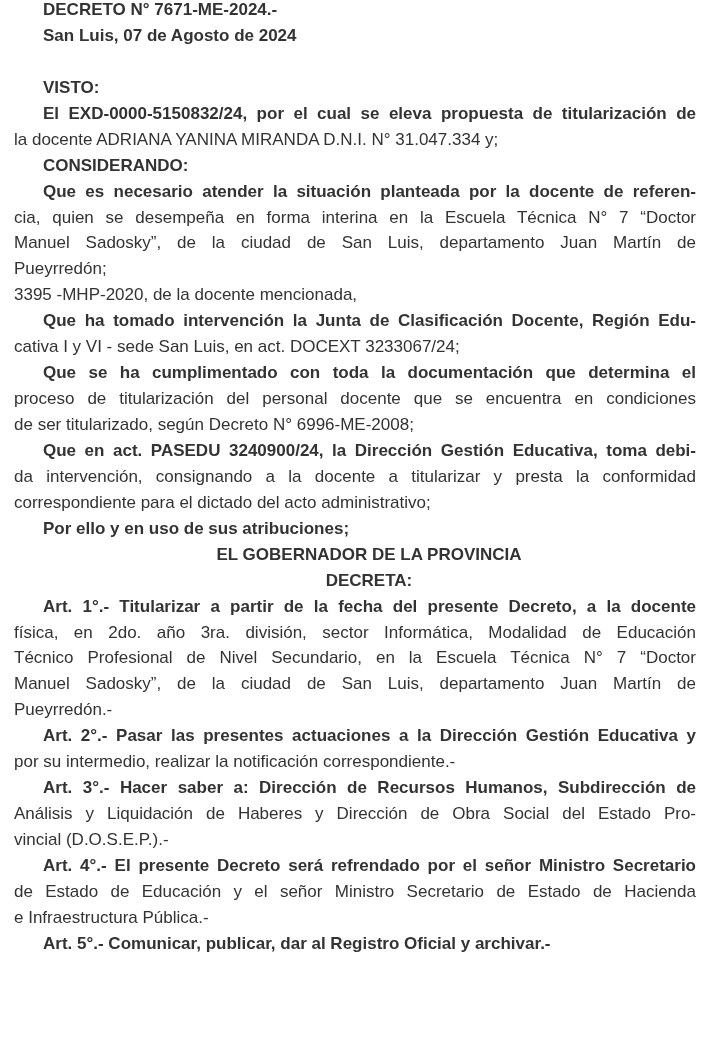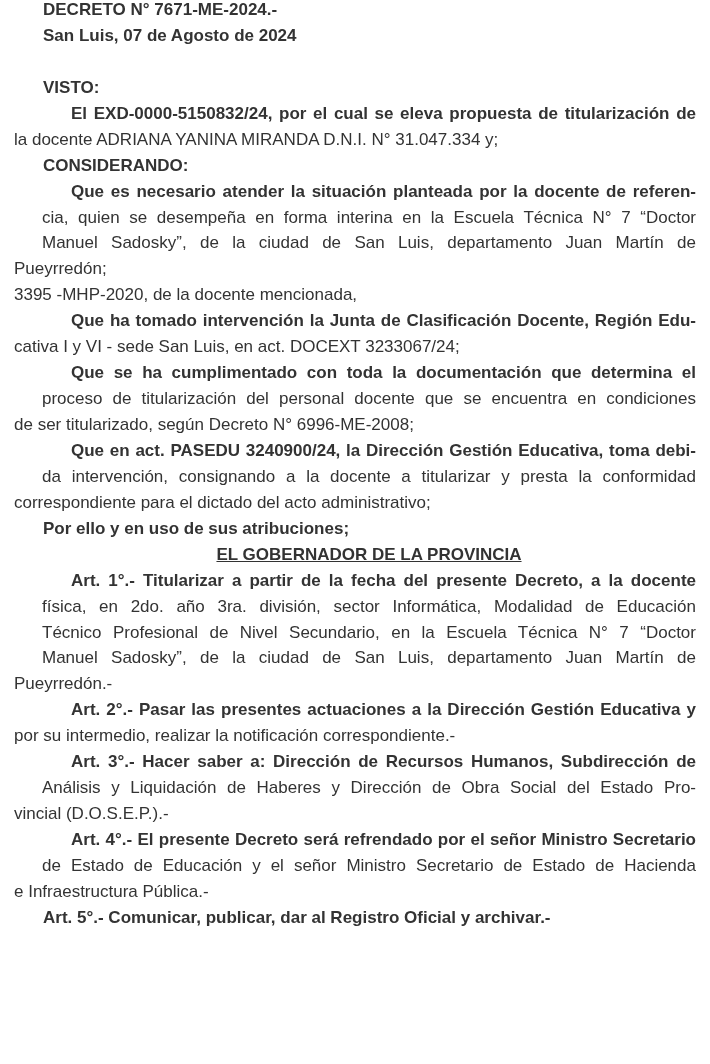--- a/index.html
+++ b/index.html
@@ -21,24 +21,24 @@
   }
   .para { margin: 0; }
   .line {
     height: 25.95px;
     line-height: 25.95px;
     text-align: justify;
     text-align-last: left;
     overflow: hidden;
     white-space: normal;
   }
-  .line.fill   { text-align-last: justify; margin-left: 28px; }
+  .line.fill   { text-align-last: justify; }
   .line.indent { padding-left: 29px; font-weight: bold; }
   .line.bold   { font-weight: 700; }
-  .line.center { text-align: center; text-align-last: center; padding-left: 28px; text-decoration: underline; }
+  .line.center { text-align: center; text-align-last: center; padding-left: 28px; }
 </style>
 </head>
 <body>
 
 <div id="doc-body" class="doc">
     <div class="para">
       <div class="line indent bold">DECRETO N° 7671-ME-2024.-</div>
     </div>
     <div class="para">
       <div class="line indent">San Luis, 07 de Agosto de 2024</div>
@@ -79,20 +79,23 @@
       <div class="line fill">da intervención, consignando a la docente a titularizar y presta la conformidad</div>
       <div class="line">correspondiente para el dictado del acto administrativo;</div>
     </div>
     <div class="para">
       <div class="line indent">Por ello y en uso de sus atribuciones;</div>
     </div>
     <div class="para">
       <div class="line indent bold center">EL GOBERNADOR DE LA PROVINCIA</div>
     </div>
     <div class="para">
+      <div class="line indent bold center">DECRETA:</div>
+    </div>
+    <div class="para">
       <div class="line indent fill">Art. 1°.- Titularizar a partir de la fecha del presente Decreto, a la docente</div>
       <div class="line fill">física, en 2do. año 3ra. división, sector Informática, Modalidad de Educación</div>
       <div class="line fill">Técnico Profesional de Nivel Secundario, en la Escuela Técnica N° 7 “Doctor</div>
       <div class="line fill">Manuel Sadosky”, de la ciudad de San Luis, departamento Juan Martín de</div>
       <div class="line">Pueyrredón.-</div>
     </div>
     <div class="para">
       <div class="line indent fill">Art. 2°.- Pasar las presentes actuaciones a la Dirección Gestión Educativa y</div>
       <div class="line">por su intermedio, realizar la notificación correspondiente.-</div>
     </div>

